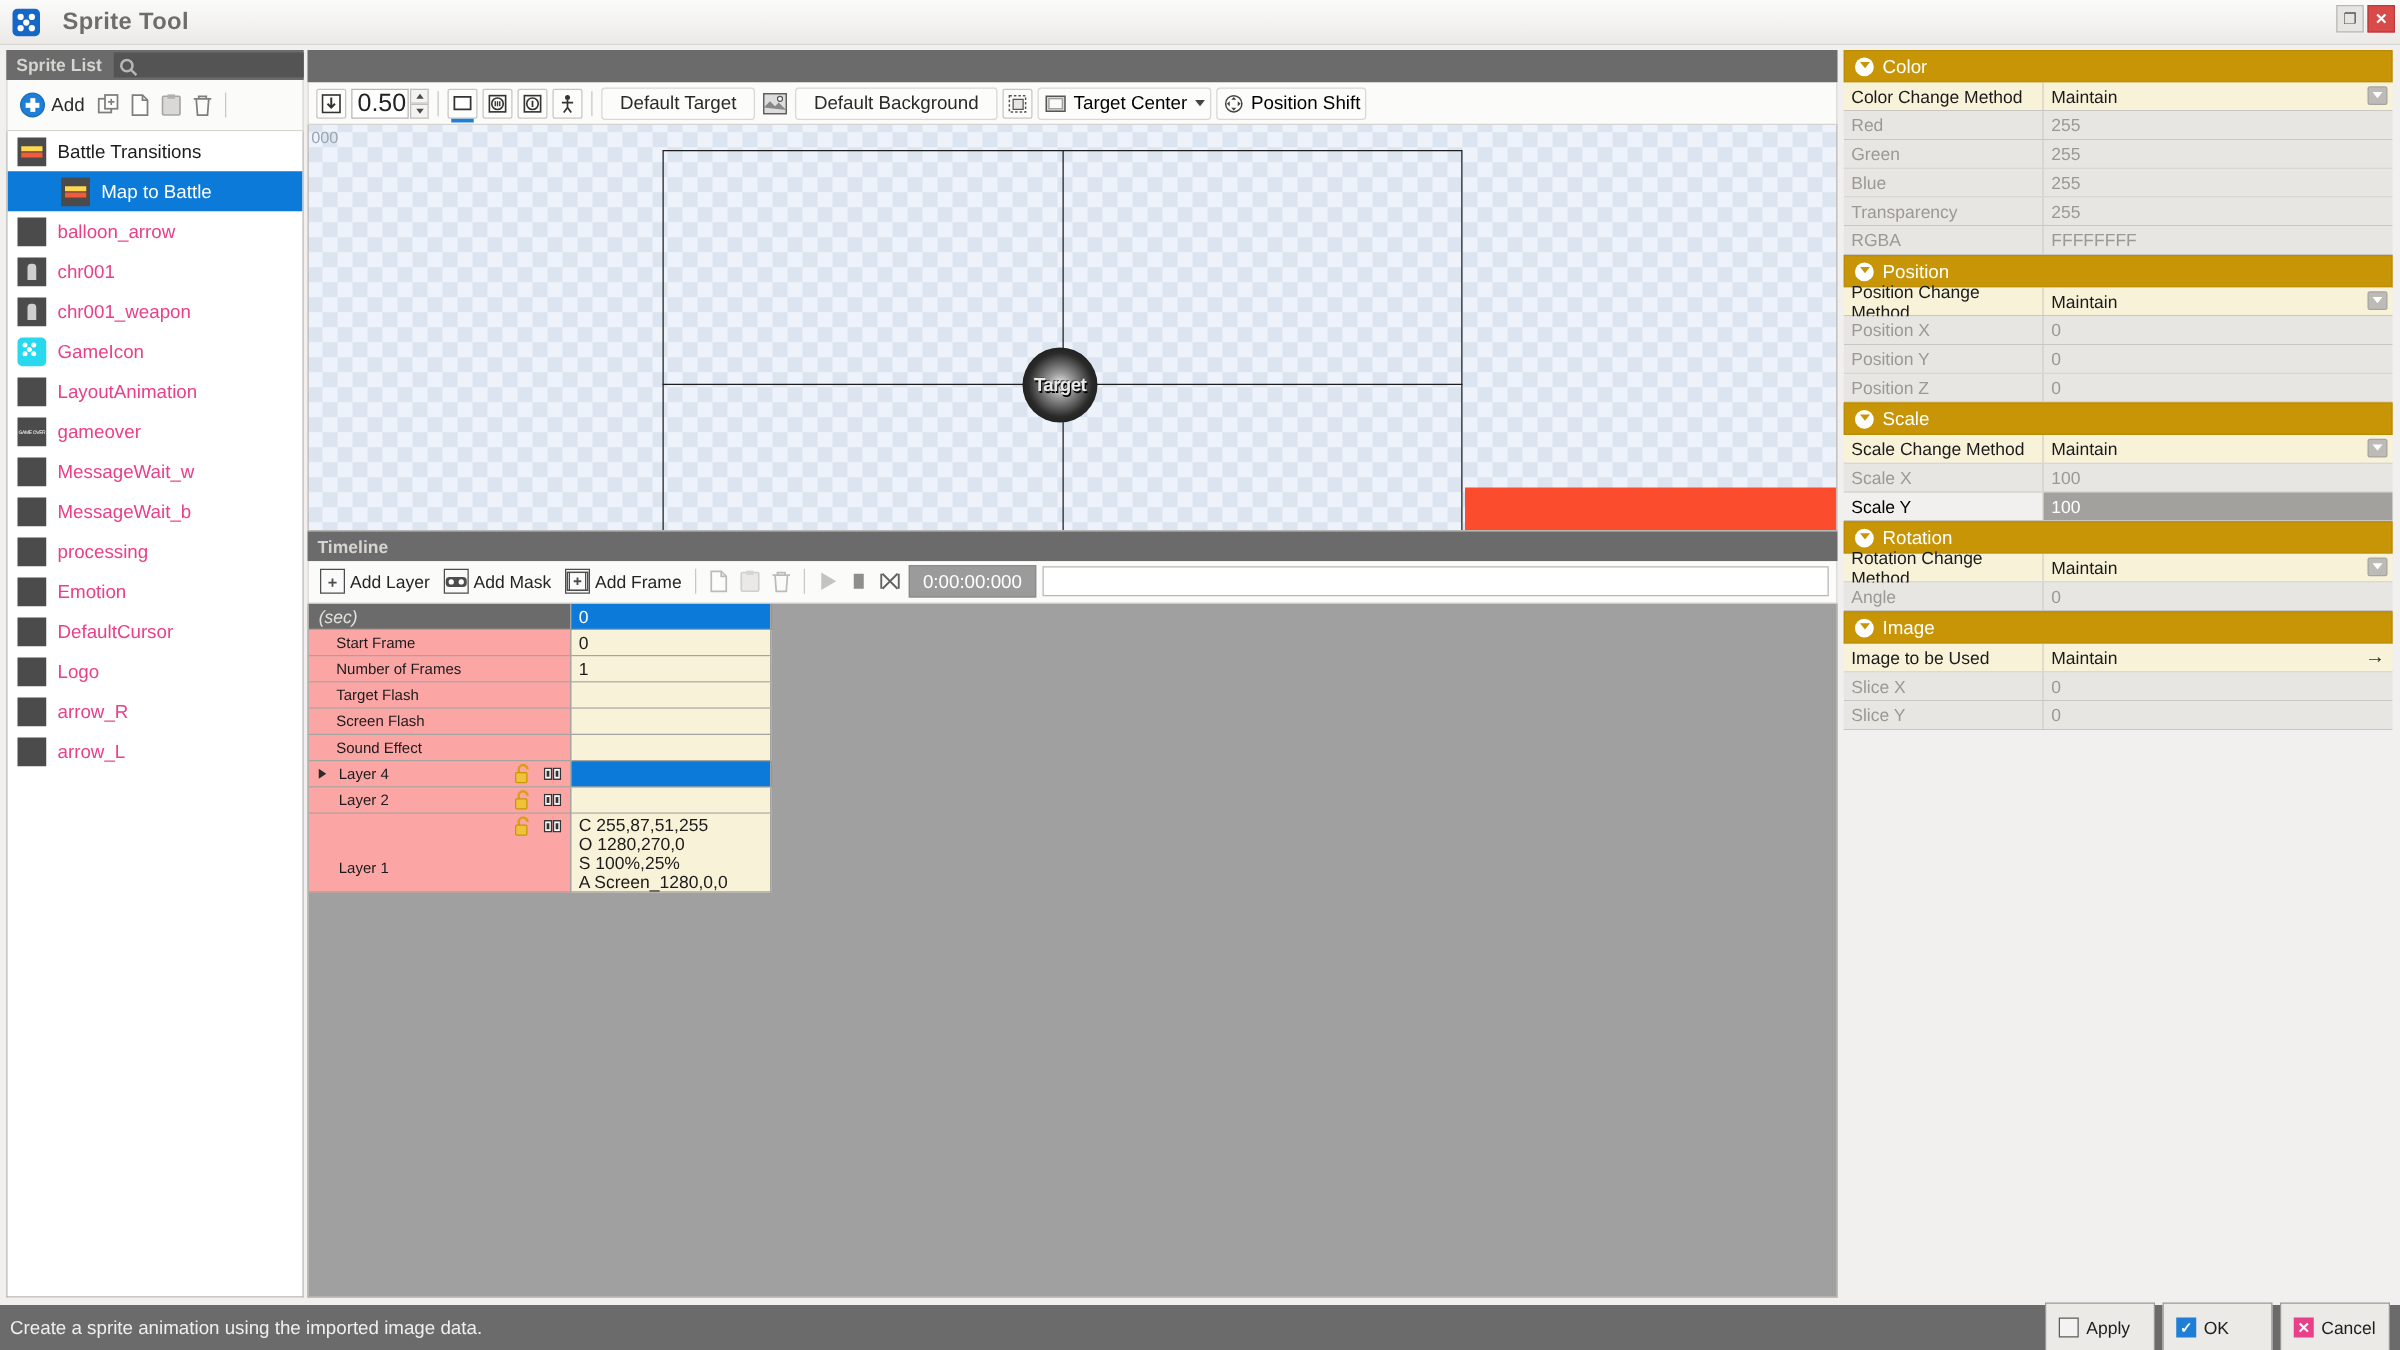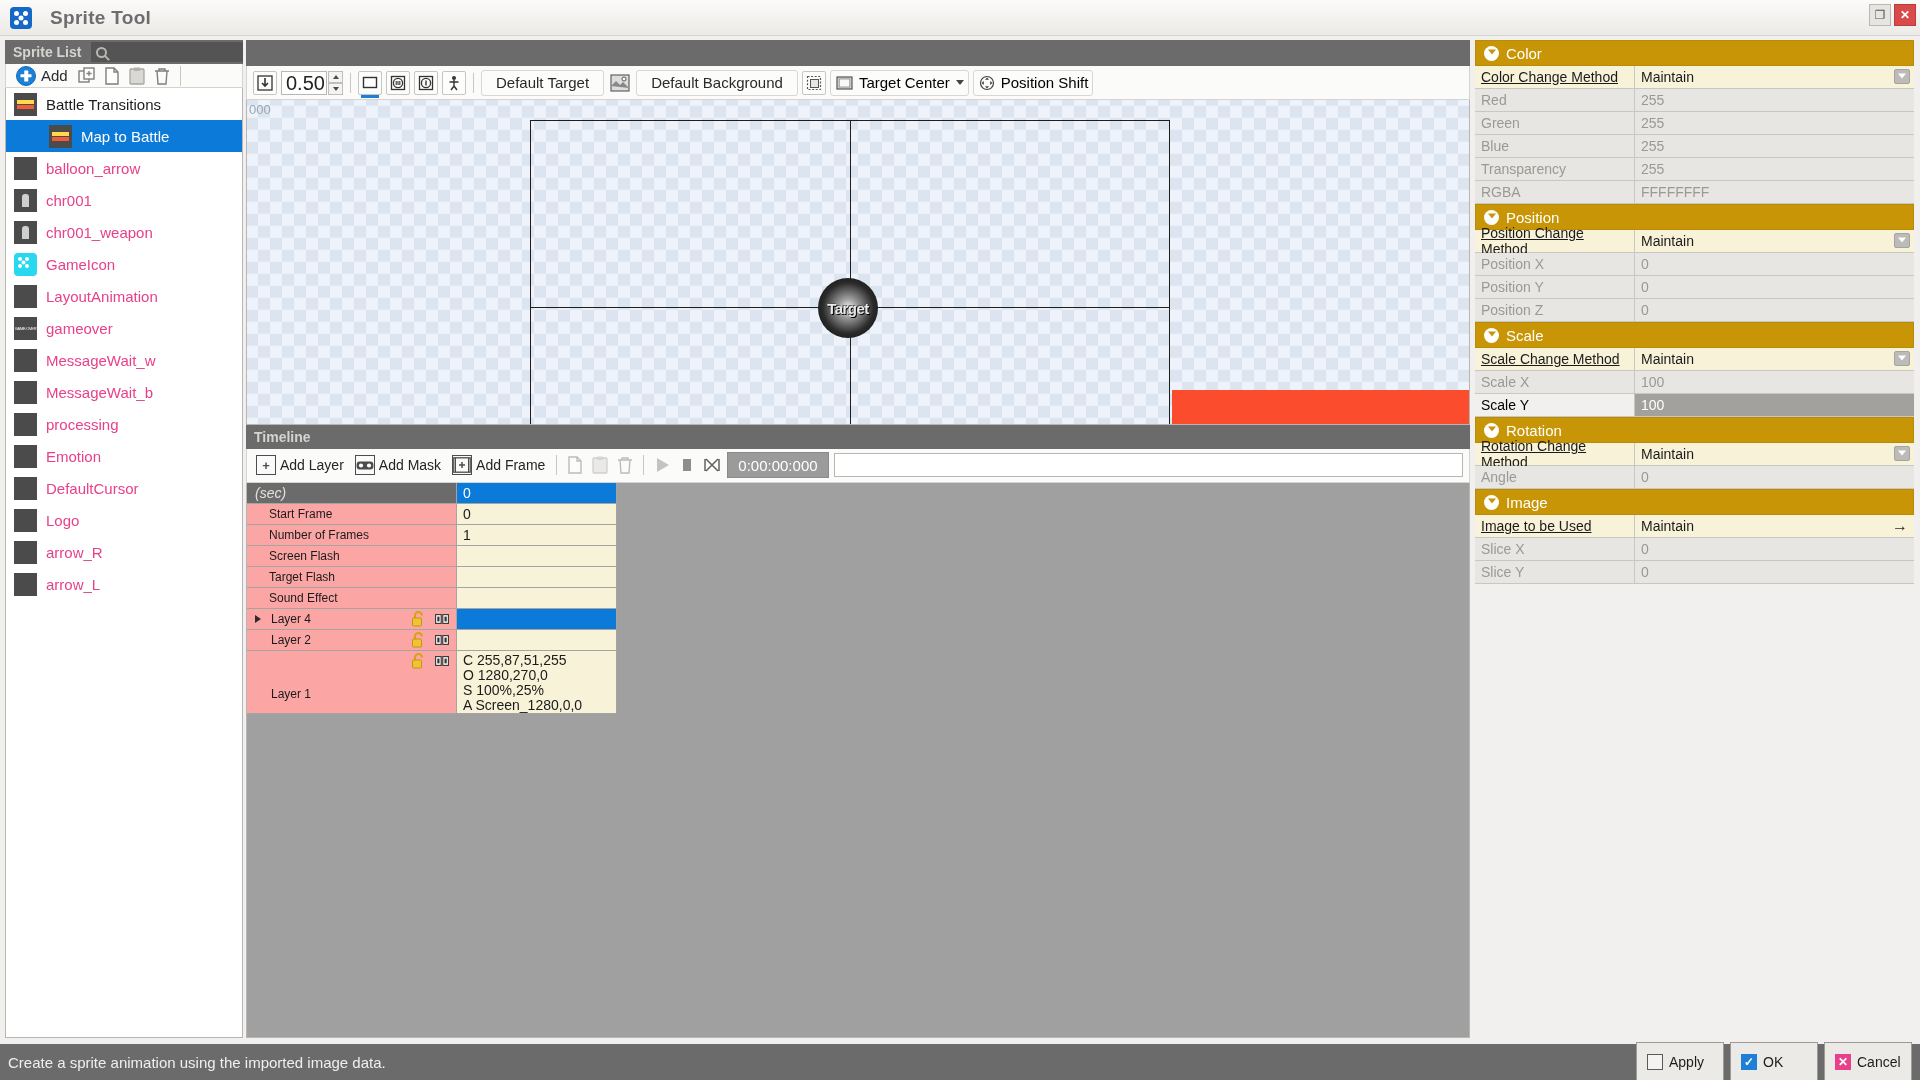--- a/index.html
+++ b/index.html
@@ -59,21 +59,21 @@
     flex: 1; margin-left: 10px; height: 20px; background: #545454; display: flex;
     align-items: center; padding-left: 5px;
   }
   .mag {
     width: 11px; height: 11px; border: 2px solid #b9b7b3; border-radius: 50%;
     position: relative; display: inline-block;
   }
   .mag::after { content:""; position:absolute; width:2px; height:6px; background:#b9b7b3;
     right:-3px; bottom:-5px; transform: rotate(-45deg); }
   .list-toolbar {
-    height: 24px; background: #fbfbfa; border: 1px solid #d6d4d0; border-top: none;
+    height: 41px; background: #fbfbfa; border: 1px solid #d6d4d0; border-top: none;
     display: flex; align-items: center; gap: 5px; padding: 0 6px;
   }
   .add-btn { display: flex; align-items: center; gap: 5px; font-size: 15px; color: #2c2c2c; padding: 2px 4px; }
   .plus-circle {
     width: 20px; height: 20px; border-radius: 50%; background: #1d7fd6; position: relative;
     border: 1px solid #176cb5;
   }
   .plus-circle::before, .plus-circle::after {
     content:""; position:absolute; background:#fff; left:50%; top:50%; transform: translate(-50%,-50%);
   }
@@ -242,21 +242,21 @@
     border-left: 4px solid transparent; border-right: 4px solid transparent; border-top: 5px solid #c79505;
   }
   .prop-row { display: flex; height: 23px; border-bottom: 1px solid #c9c7c3; }
   .prop-key {
     width: 160px; flex: 0 0 160px; display: flex; align-items: center; padding-left: 6px;
     font-size: 14px; border-right: 1px solid #c9c7c3;
   }
   .prop-val {
     flex: 1 1 auto; display: flex; align-items: center; padding-left: 6px; font-size: 14px; position: relative;
   }
-  .prop-row.editable .prop-key { background: #f7f2d8; color: #1b1b1b; text-decoration: underline; }
+  .prop-row.editable .prop-key { background: #f7f2d8; color: #1b1b1b; }
   .prop-row.editable .prop-val { background: #f7f2d8; color: #1b1b1b; }
   .prop-row.readonly .prop-key { background: #e8e6e3; color: #9b9994; }
   .prop-row.readonly .prop-val { background: #e8e6e3; color: #9b9994; }
   .prop-row.highlight .prop-val { background: #a3a19d; color: #fff; }
   .dd-arrow {
     position: absolute; right: 4px; top: 3px; width: 16px; height: 15px;
     background: #bdbbb7; border: 1px solid #a6a4a0; border-radius: 2px;
   }
   .dd-arrow::after {
     content:""; position:absolute; left:50%; top:48%; transform: translate(-50%,-50%);
@@ -572,25 +572,25 @@
             </div>
             <div class="tl-row">
               <div class="tl-label">Start Frame</div>
               <div class="tl-value">0</div>
             </div>
             <div class="tl-row">
               <div class="tl-label">Number of Frames</div>
               <div class="tl-value">1</div>
             </div>
             <div class="tl-row">
+              <div class="tl-label">Target Flash</div>
+              <div class="tl-value"></div>
+            </div>
+            <div class="tl-row">
               <div class="tl-label">Screen Flash</div>
-              <div class="tl-value"></div>
-            </div>
-            <div class="tl-row">
-              <div class="tl-label">Target Flash</div>
               <div class="tl-value"></div>
             </div>
             <div class="tl-row">
               <div class="tl-label">Sound Effect</div>
               <div class="tl-value"></div>
             </div>
             <div class="tl-row layer">
               <div class="tl-label">
                 <span class="tri"></span>
                 <span>Layer 4</span>

